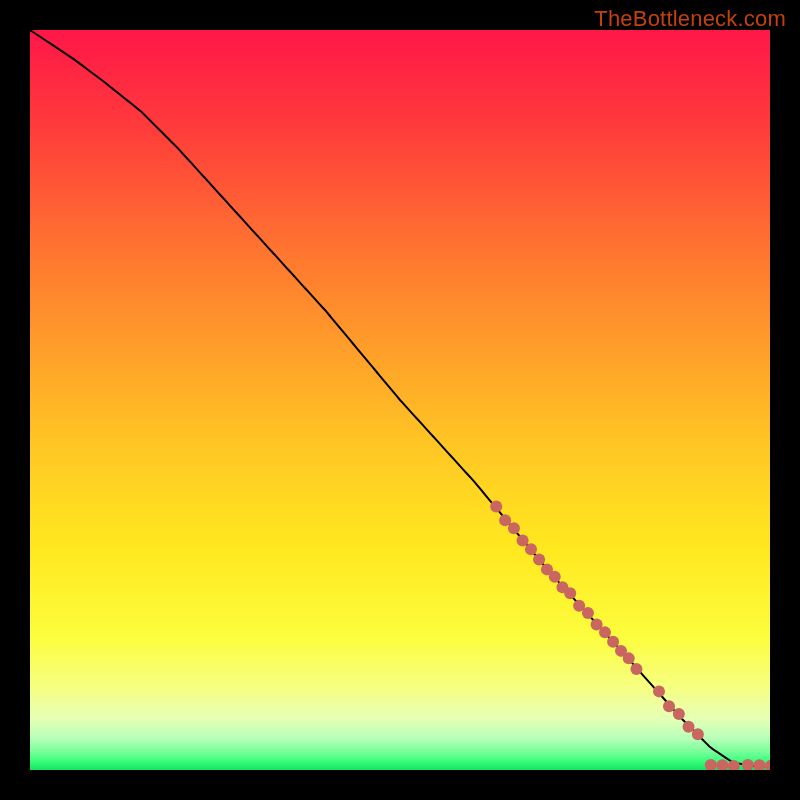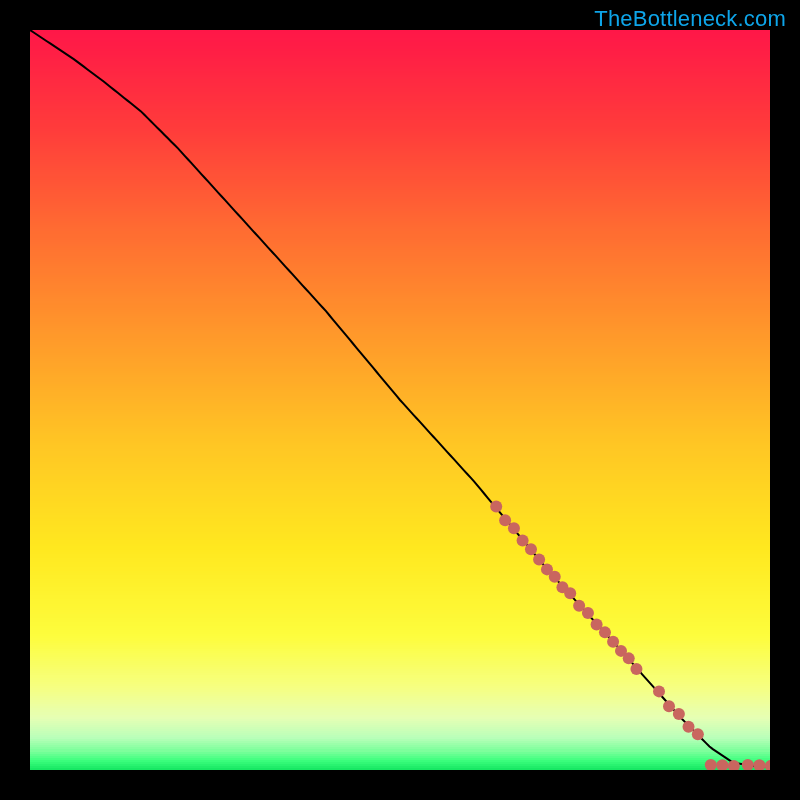--- a/index.html
+++ b/index.html
@@ -9,21 +9,21 @@
     width: 800px;
     height: 800px;
     background: #000;
   }
   .watermark {
     position: absolute;
     top: 6px;
     right: 14px;
     font-family: Arial, Helvetica, sans-serif;
     font-size: 22px;
-    color: #0ea5e9;
+    color: #c2410c;
     font-weight: 400;
     letter-spacing: 0.2px;
   }
   .plot {
     position: absolute;
     left: 30px;
     top: 30px;
     width: 740px;
     height: 740px;
     overflow: hidden;

